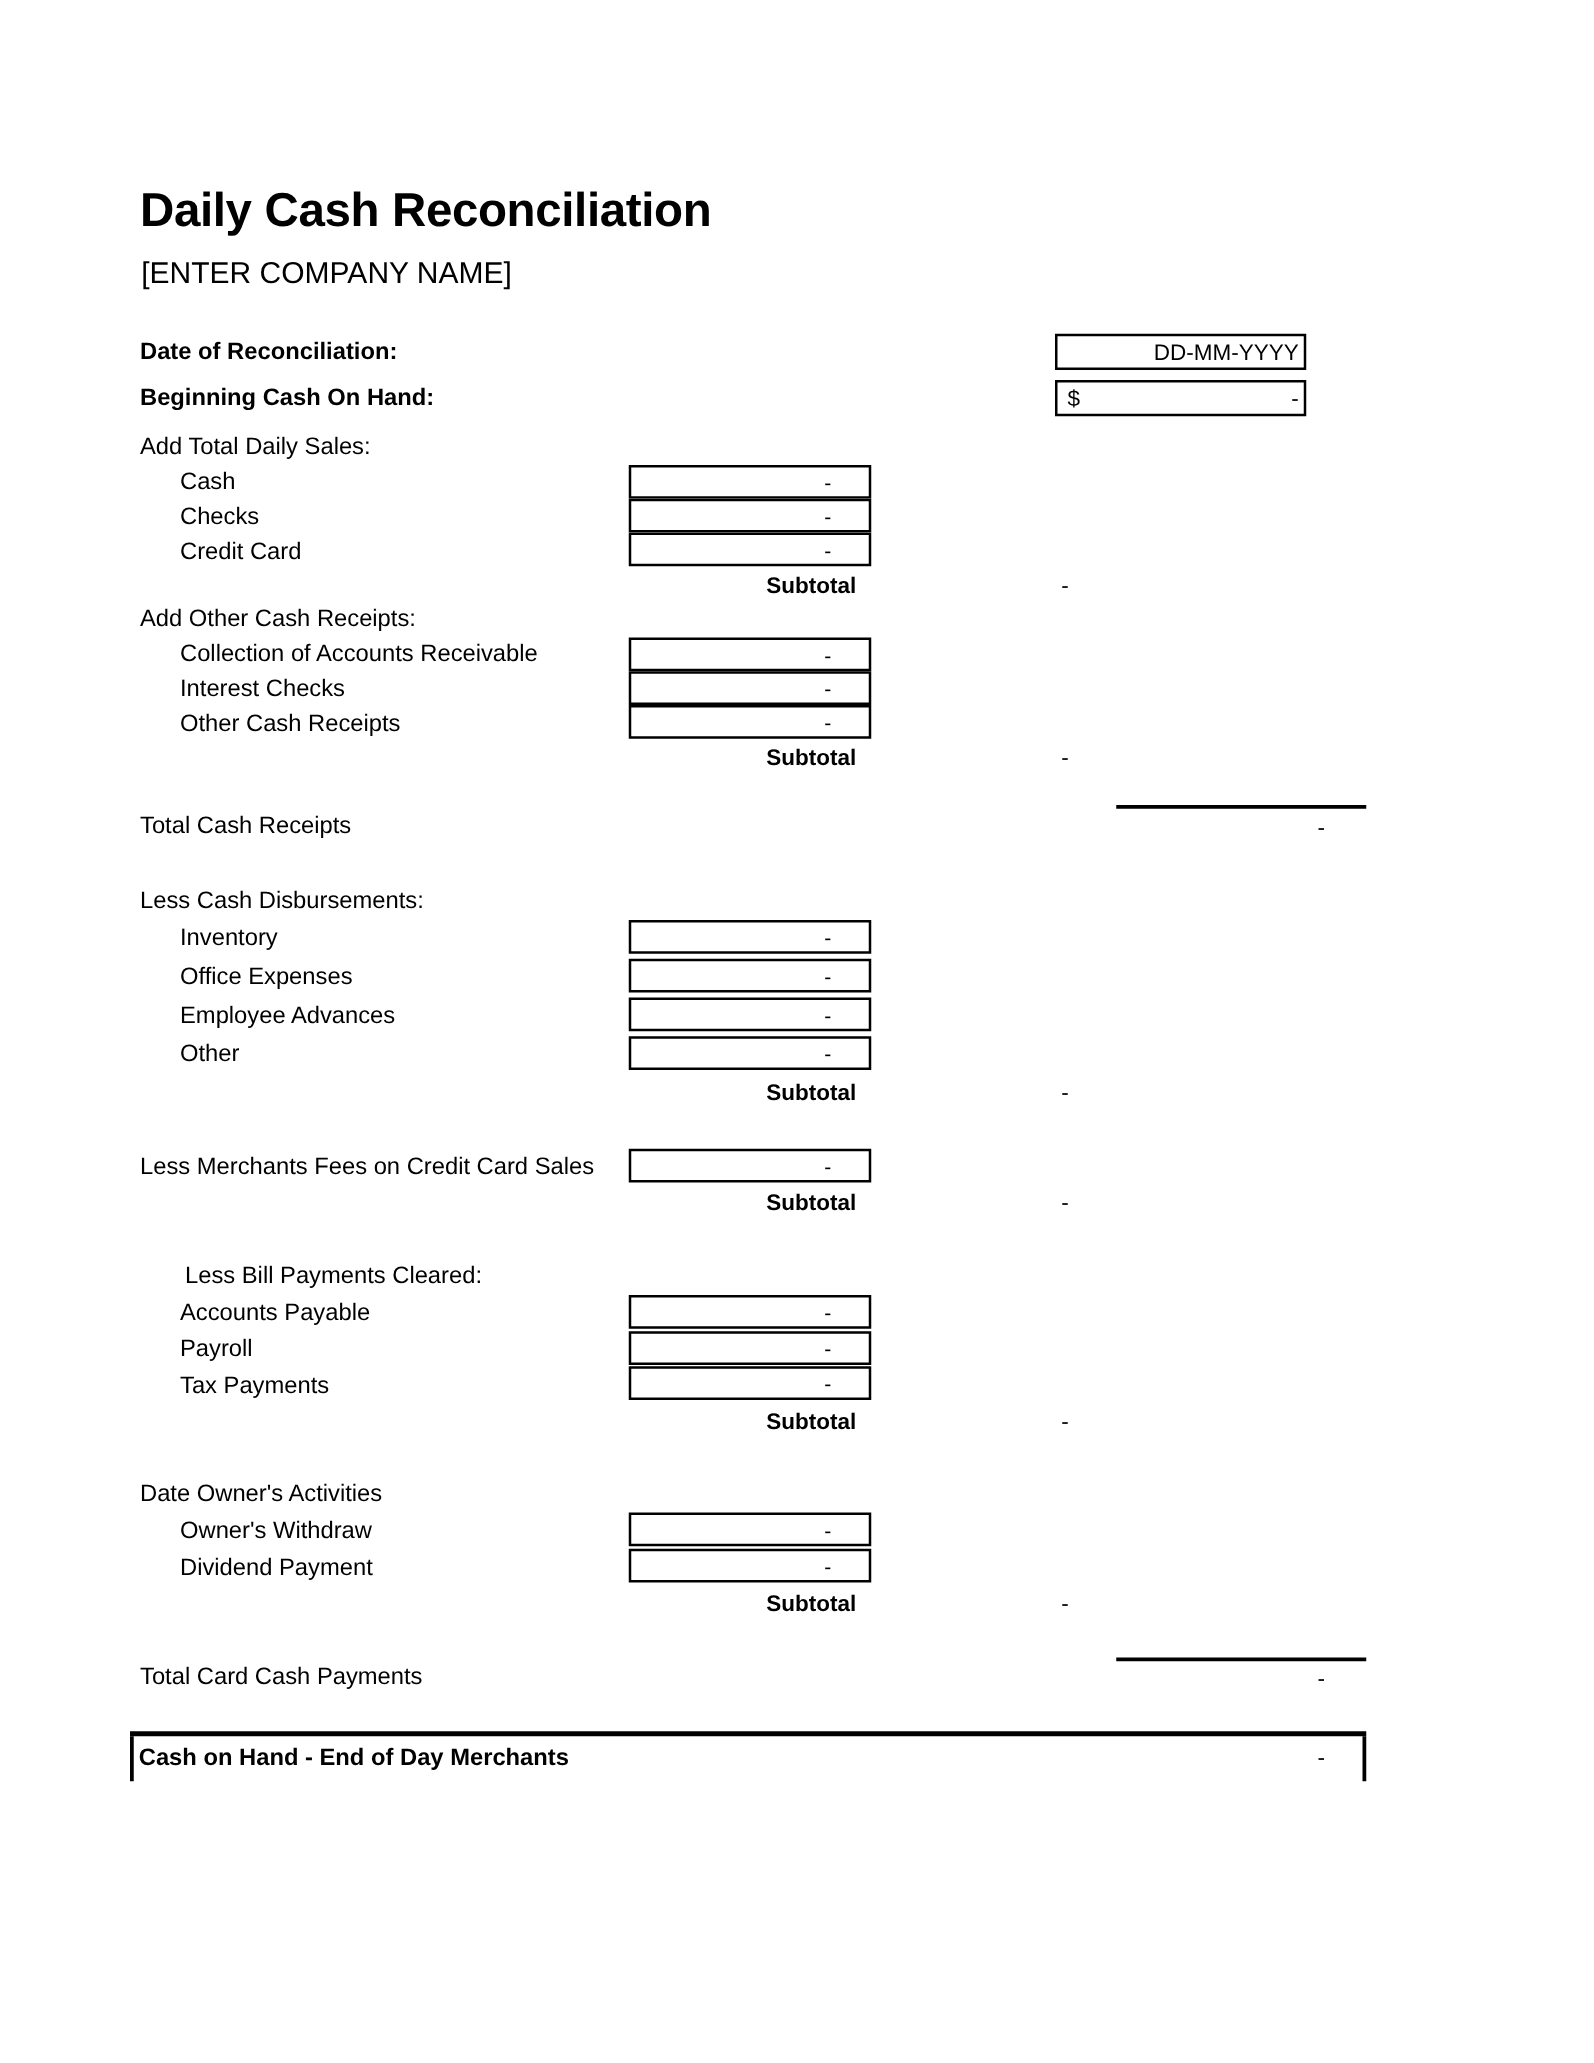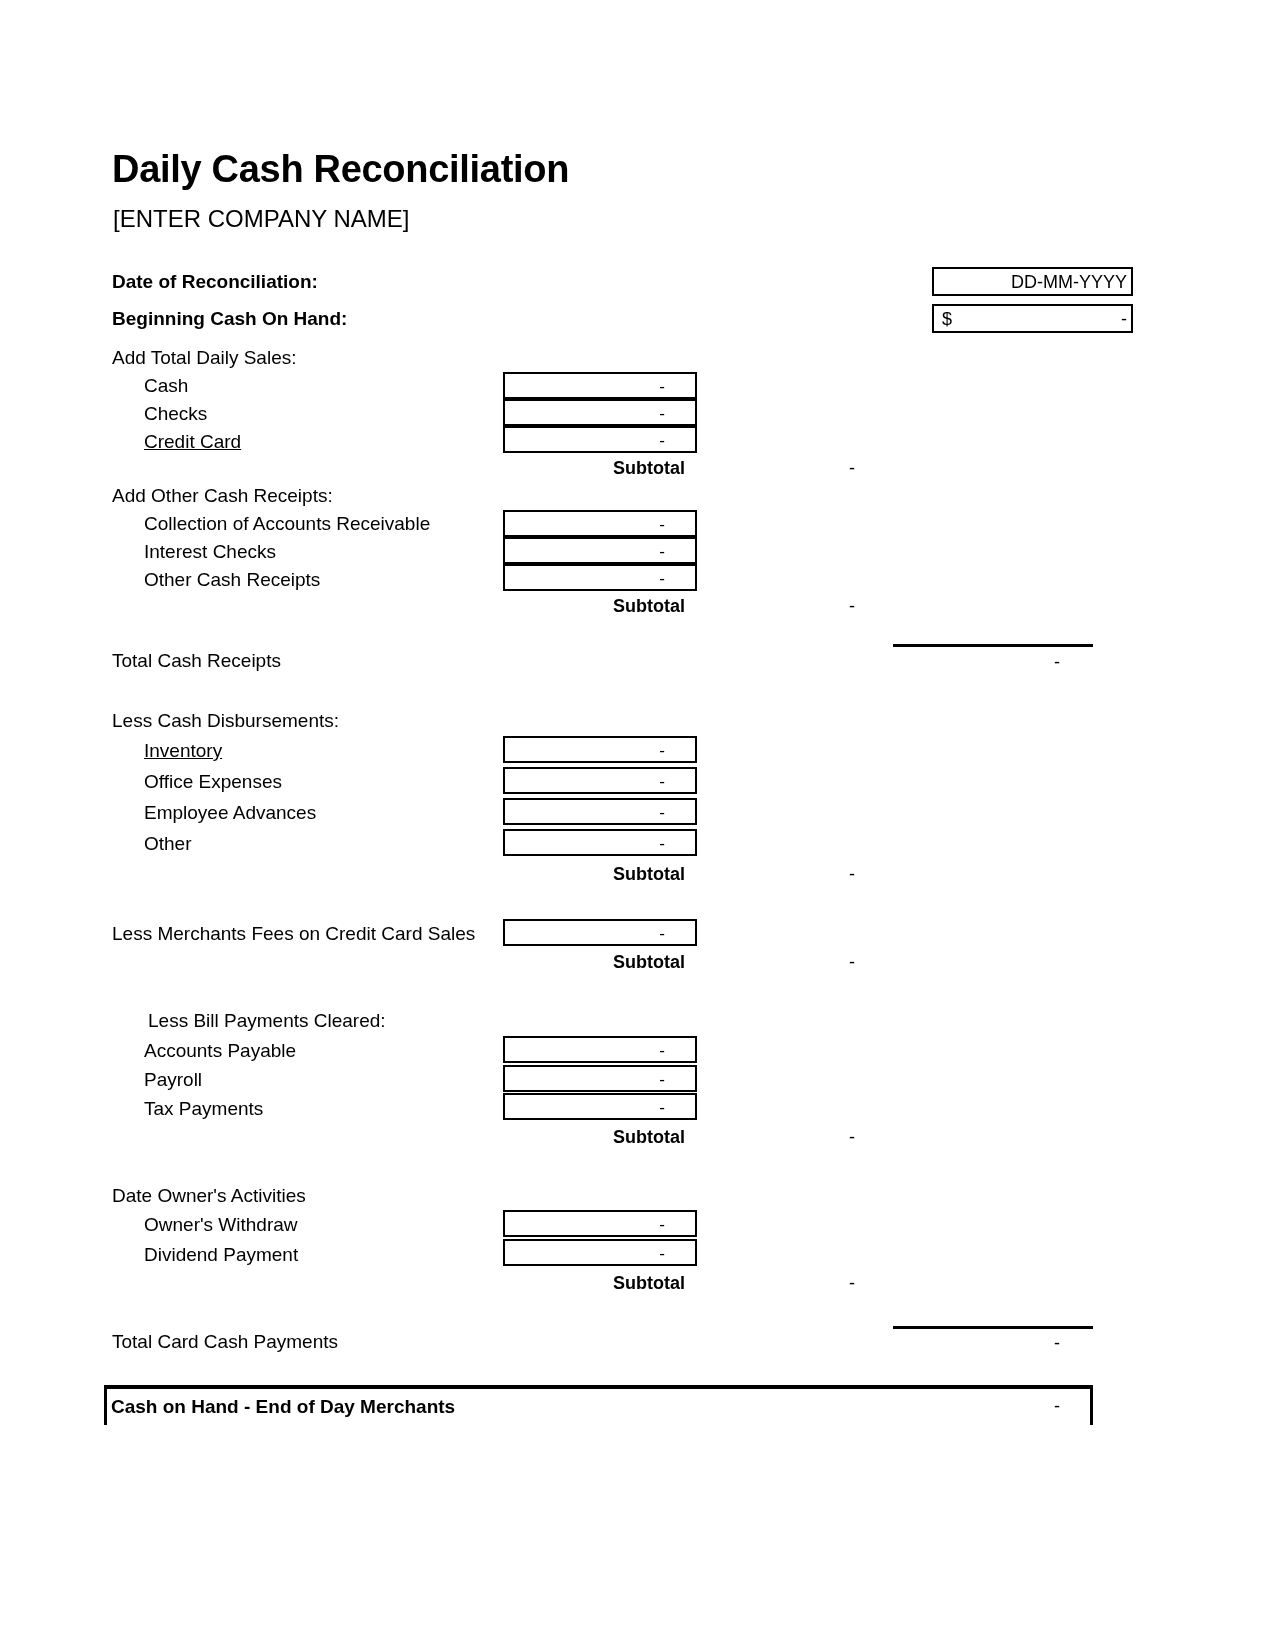--- a/index.html
+++ b/index.html
@@ -58,21 +58,21 @@
     font-size:18px; white-space:nowrap;
     left:1054px;
   }
   .grule {
     left:893px; width:200px; height:0;
     border-top:3px solid #000;
   }
 
   
   .rbox {
-    left:932px; width:201px; height:29px;
+    left:844px; width:201px; height:29px;
     border:2px solid #000; box-sizing:border-box; background:#fff;
   }
   .rbox .rv {
     position:absolute; right:4px; top:3px;
     font-size:18px; line-height:21px;
   }
   .rbox .lv {
     position:absolute; left:8px; top:3px;
     font-size:18px; line-height:21px;
   }
@@ -124,21 +124,21 @@
   <div class="abs lbl l1" style="top:375px;">Cash</div>
   <div class="abs ebox" style="top:372px;">
     <span class="v">-</span>
   </div>
 
   <div class="abs lbl l1" style="top:403px;">Checks</div>
   <div class="abs ebox" style="top:399px;">
     <span class="v">-</span>
   </div>
 
-  <div class="abs lbl l1" style="top:431px;text-decoration:underline;">Credit Card</div>
+  <div class="abs lbl l1" style="top:431px;">Credit Card</div>
   <div class="abs ebox" style="top:426px;">
     <span class="v">-</span>
   </div>
 
   <div class="abs subcap" style="top:458px;">Subtotal</div>
   <div class="abs subval" style="top:458px;">-</div>
 
   <div class="abs lbl l0" style="top:485px;">Add Other Cash Receipts:</div>
 
   <div class="abs lbl l1" style="top:513px;">Collection of Accounts Receivable</div>
@@ -158,21 +158,21 @@
 
   <div class="abs subcap" style="top:596px;">Subtotal</div>
   <div class="abs subval" style="top:596px;">-</div>
 
   <div class="abs grule" style="top:644px;"></div>
   <div class="abs lbl l0" style="top:650px;">Total Cash Receipts</div>
   <div class="abs gtval" style="top:652px;">-</div>
 
   <div class="abs lbl l0" style="top:710px;">Less Cash Disbursements:</div>
 
-  <div class="abs lbl l1" style="top:740px;text-decoration:underline;">Inventory</div>
+  <div class="abs lbl l1" style="top:740px;">Inventory</div>
   <div class="abs ebox" style="top:736px;">
     <span class="v">-</span>
   </div>
 
   <div class="abs lbl l1" style="top:771px;">Office Expenses</div>
   <div class="abs ebox" style="top:767px;">
     <span class="v">-</span>
   </div>
 
   <div class="abs lbl l1" style="top:802px;">Employee Advances</div>

